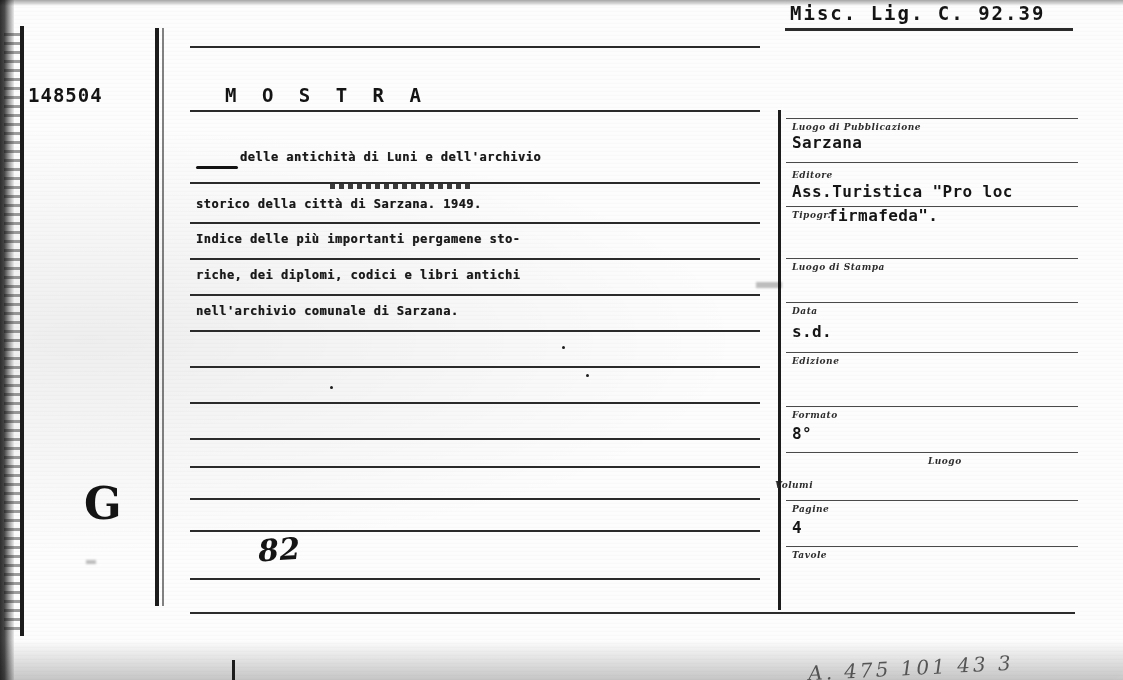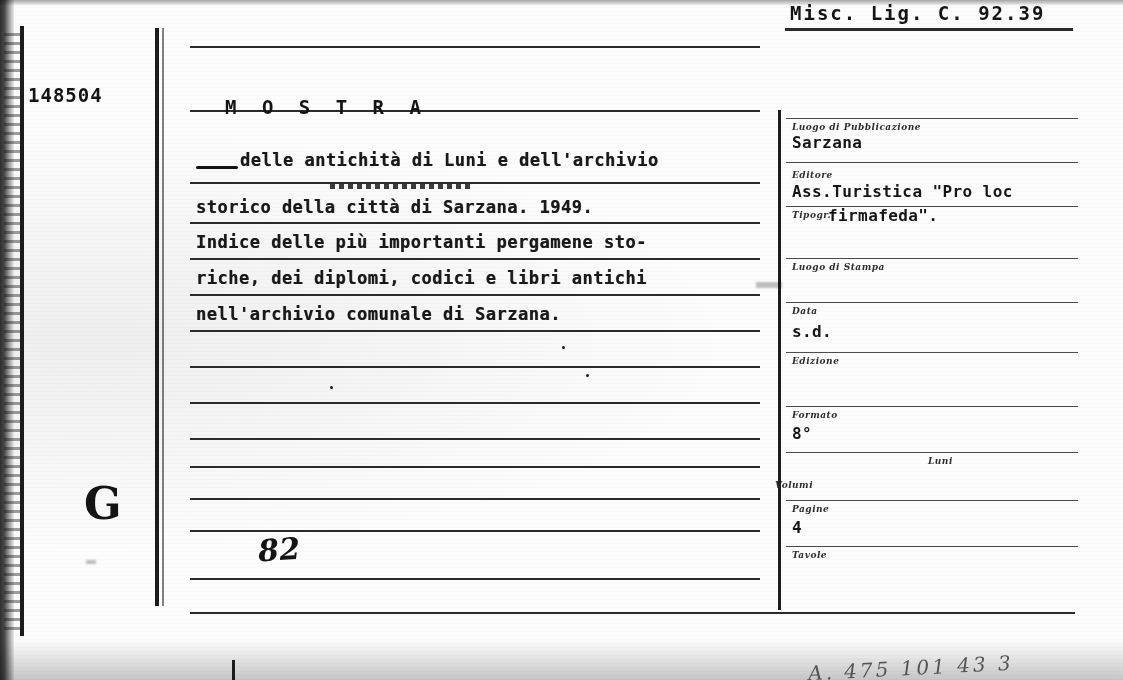--- a/index.html
+++ b/index.html
@@ -72,21 +72,21 @@
 
   
   .tx {
     position: absolute;
     font-family: "DejaVu Sans Mono", monospace;
     color: #141414;
     white-space: pre;
     letter-spacing: 0.5px;
   }
   .typed {
-    font-size: 17px;
+    font-size: 12px;
     font-weight: 700;
     color: #191919;
     text-shadow: 0.4px 0 0 rgba(0,0,0,0.45), -0.3px 0.3px 0 rgba(0,0,0,0.25);
   }
   .header-code {
     font-size: 19px;
     font-weight: 700;
     letter-spacing: 2px;
   }
   .acc-num {
@@ -199,21 +199,21 @@
   <div class="hline" style="left:190px; top:330px; width:570px;"></div>
   <div class="hline" style="left:190px; top:366px; width:570px;"></div>
   <div class="hline" style="left:190px; top:402px; width:570px;"></div>
   <div class="hline" style="left:190px; top:438px; width:570px;"></div>
   <div class="hline" style="left:190px; top:466px; width:570px;"></div>
   <div class="hline" style="left:190px; top:498px; width:570px;"></div>
   <div class="hline" style="left:190px; top:530px; width:570px;"></div>
   <div class="hline" style="left:190px; top:578px; width:570px;"></div>
   <div class="hline" style="left:190px; top:612px; width:885px;"></div>
 
-  <div class="tx title-word" style="left:194px; top:96px;padding-left:31px;">M O S T R A</div>
+  <div class="tx title-word" style="left:194px; top:84px;padding-left:31px;">M O S T R A</div>
 
   <div class="tx typed" style="left:240px; top:150px;">delle antichità di Luni e dell'archivio</div>
   <div class="underline-strike" style="left:196px; top:166px; width:42px;"></div>
 
   <div class="tx typed" style="left:196px; top:197px;text-align:center;">storico della città di Sarzana. 1949.</div>
   <div class="squiggle" style="left:330px; top:184px; width:140px;"></div>
 
   <div class="tx typed" style="left:196px; top:232px;">Indice delle più importanti pergamene sto-</div>
   <div class="tx typed" style="left:196px; top:304px;">nell'archivio comunale di Sarzana.</div>
   <div class="tx typed" style="left:196px; top:268px;">riche, dei diplomi, codici e libri antichi</div>
@@ -249,21 +249,21 @@
   <div class="hline thin" style="left:786px; top:352px; width:292px;"></div>
   <div class="fld-label" style="left:792px; top:356px;">Edizione</div>
   <div class="fld-value" style="left:792px; top:372px;"></div>
 
   <div class="hline thin" style="left:786px; top:406px; width:292px;"></div>
   <div class="fld-label" style="left:792px; top:410px;">Formato</div>
   <div class="fld-value" style="left:792px; top:424px;">8°</div>
 
   <div class="hline thin" style="left:786px; top:452px; width:292px;"></div>
   <div class="fld-label" style="left:775px; top:456px;margin-top:24px;">Volumi</div>
-  <div class="fld-label" style="left:928px; top:456px;">Luni</div>
+  <div class="fld-label" style="left:928px; top:456px;">Luogo</div>
   <div class="fld-value" style="left:792px; top:468px;"></div>
   <div class="fld-value" style="left:928px; top:468px;"></div>
 
   <div class="hline thin" style="left:786px; top:500px; width:292px;"></div>
   <div class="fld-label" style="left:792px; top:504px;">Pagine</div>
   <div class="fld-value" style="left:792px; top:518px;">4</div>
 
   <div class="hline thin" style="left:786px; top:546px; width:292px;"></div>
   <div class="fld-label" style="left:792px; top:550px;">Tavole</div>
   <div class="fld-value" style="left:792px; top:564px;"></div>

